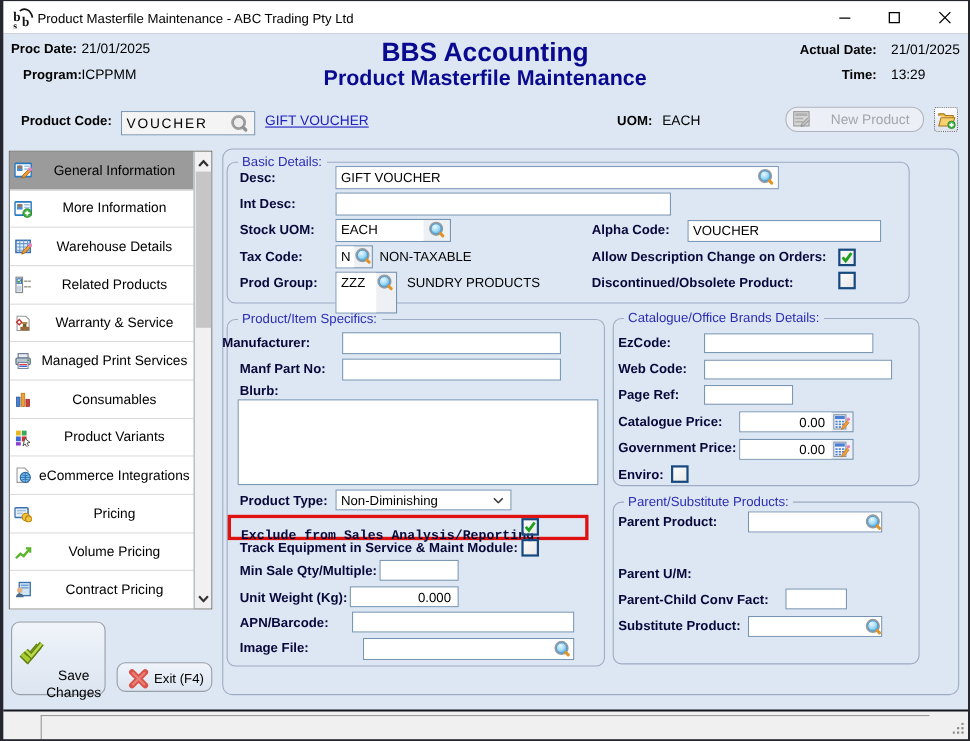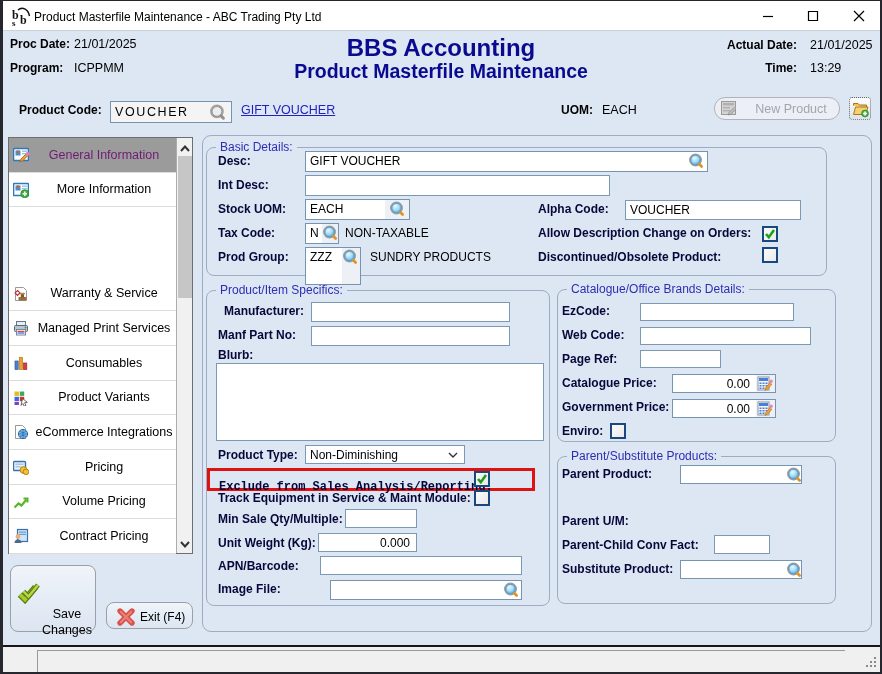--- a/index.html
+++ b/index.html
@@ -27,21 +27,21 @@
 .comp .icon { flex:1; position:relative; }
 fieldset.fs { position:absolute; border:1px solid #9dacc2; border-radius:8px; }
 fieldset.fs legend { font-size:12px; color:#2d2db4; margin-left:9px; padding:0 4px; }
 .cb { position:absolute; width:16px; height:16px; background:linear-gradient(135deg,#fbfbfb,#e9e9e9); border:2px solid #17497e; }
 .link { position:absolute; font-size:12.5px; color:#2121c0; text-decoration:underline; white-space:nowrap; }
 
 #sidelist { left:8px; top:137px; width:185px; height:417px; background:#fff; border:1px solid #6e6e6e; }
 .srow { position:absolute; left:0; width:167px; border-bottom:1px solid #dcdcdc; }
 .srow .stext { position:absolute; left:26px; width:138px; text-align:center; font-size:12.5px; color:#000; white-space:nowrap; }
 .srow.sel { background:#9b9b9b; }
-.srow.sel .stext { color:#701a75; }
+.srow.sel .stext { color:#000000; }
 .sicon { position:absolute; left:4px; width:16px; height:16px; }
 #sbar { position:absolute; left:167px; top:0; width:16px; height:415px; background:#f1f1f1; border-left:1px solid #a8aeb6; }
 
 #sep { left:3px; top:645px; width:877px; height:2px; background:#16161c; }
 #statusbar { left:3px; top:647px; width:877px; height:25px; background:#f0f0f0; }
 #status-in { left:34px; top:3px; width:808px; height:22px; background:#f0f0f0; border-top:1px solid #9a9a9a; border-left:1px solid #9a9a9a; }
 
 .btn { position:absolute; border:1px solid #9aa0a8; border-radius:8px; background:linear-gradient(#f0f4fa,#dce5f1); }
 #maincontainer { left:202px; top:135px; width:670px; height:497px; border:1px solid #9dacc2; border-radius:9px; }
 #redbox { left:207px; top:468px; width:328px; height:23px; border:3px solid #df1111; }
@@ -206,21 +206,21 @@
   <div class="abs" id="title-text">Product Masterfile Maintenance - ABC Trading Pty Ltd</div>
   <svg class="abs" style="left:753px;top:0;" width="120" height="29" viewBox="0 0 120 29">
     <path d="M7 15.5 H17" stroke="#000" stroke-width="1.2"></path>
     <path d="M52.5 10.5 h9 v9 h-9 z" stroke="#000" stroke-width="1.2" fill="none"></path>
     <path d="M98 10 l10 10 M108 10 l-10 10" stroke="#000" stroke-width="1.2"></path>
   </svg>
 </div>
 
 <div class="abs hlbl" style="left:10px;top:37px;">Proc Date:</div>
 <div class="abs hval" style="left:74px;top:37px;">21/01/2025</div>
-<div class="abs hlbl" style="left:10px;top:61px;">Program:</div>
+<div class="abs hlbl" style="left:21px;top:61px;">Program:</div>
 <div class="abs hval" style="left:74px;top:61px;">ICPPMM</div>
 <div class="abs" id="bbs1">BBS Accounting</div>
 <div class="abs" id="bbs2">Product Masterfile Maintenance</div>
 <div class="abs hlbl" style="left:705px;top:38px;width:92px;text-align:right;">Actual Date:</div>
 <div class="abs hval" style="left:810px;top:38px;">21/01/2025</div>
 <div class="abs hlbl" style="left:705px;top:61px;width:92px;text-align:right;">Time:</div>
 <div class="abs hval" style="left:810px;top:61px;">13:29</div>
 
 <div class="abs hlbl" style="left:19px;top:103px;">Product Code:</div>
 <div class="abs comp" style="left:110px;top:101px;width:122px;height:22px;">
@@ -253,20 +253,33 @@
         <use href="#ic-pencil"></use>
       </svg>
       <div class="stext" style="top:10px;">General Information</div>
     </div>
   <div class="srow" style="top:35px;height:34px;">
       <svg class="sicon" style="top:9px;" width="17" height="17">
         <use href="#ic-card"></use>
         <use href="#ic-plus"></use>
       </svg>
       <div class="stext" style="top:9px;">More Information</div>
+    </div>
+  <div class="srow" style="top:69px;height:35px;">
+      <svg class="sicon" style="top:9px;" width="17" height="17">
+        <use href="#ic-grid"></use>
+        <use href="#ic-pencil"></use>
+      </svg>
+      <div class="stext" style="top:10px;">Warehouse Details</div>
+    </div>
+  <div class="srow" style="top:104px;height:35px;">
+      <svg class="sicon" style="top:9px;" width="17" height="17">
+        <use href="#ic-list"></use>
+      </svg>
+      <div class="stext" style="top:10px;">Related Products</div>
     </div>
   <div class="srow" style="top:139px;height:34px;">
       <svg class="sicon" style="top:9px;" width="17" height="17">
         <use href="#ic-warranty"></use>
       </svg>
       <div class="stext" style="top:9px;">Warranty &amp; Service</div>
     </div>
   <div class="srow" style="top:173px;height:35px;">
       <svg class="sicon" style="top:9px;" width="17" height="17">
         <use href="#ic-printer"></use>
@@ -385,21 +398,21 @@
       </svg>
     </div>
 </div>
 <div class="val" style="left:370px;top:250px;">SUNDRY PRODUCTS</div>
 <div class="lbl" style="left:538px;top:250px;">Discontinued/Obsolete Product:</div>
 <div class="cb" style="left:762px;top:247px;"></div>
 
 <fieldset class="fs" style="left:206px;top:283px;width:344px;height:323px;">
     <legend>Product/Item Specifics:</legend>
   </fieldset>
-<div class="lbl" style="left:224px;top:304px;">Manufacturer:</div>
+<div class="lbl" style="left:202px;top:304px;">Manufacturer:</div>
 <div class="inp" style="left:311px;top:302px;width:199px;height:20px;"></div>
 <div class="lbl" style="left:218px;top:328px;">Manf Part No:</div>
 <div class="inp" style="left:311px;top:326px;width:199px;height:20px;"></div>
 <div class="lbl" style="left:218px;top:348px;">Blurb:</div>
 <div class="inp" style="left:216px;top:363px;width:328px;height:78px;"></div>
 <div class="lbl" style="left:218px;top:448px;">Product Type:</div>
 <div class="abs" style="left:305px;top:445px;width:160px;height:19px;background:#fff;border:1px solid #7b98b5;font-size:12px;padding:2px 0 0 4px;">Non-Diminishing
   <svg class="abs" style="right:6px;top:6px;" width="10" height="6" viewBox="0 0 10 6">
       <path d="M1 1 l4 4 l4 -4" stroke="#333" stroke-width="1.4" fill="none"></path>
     </svg>

